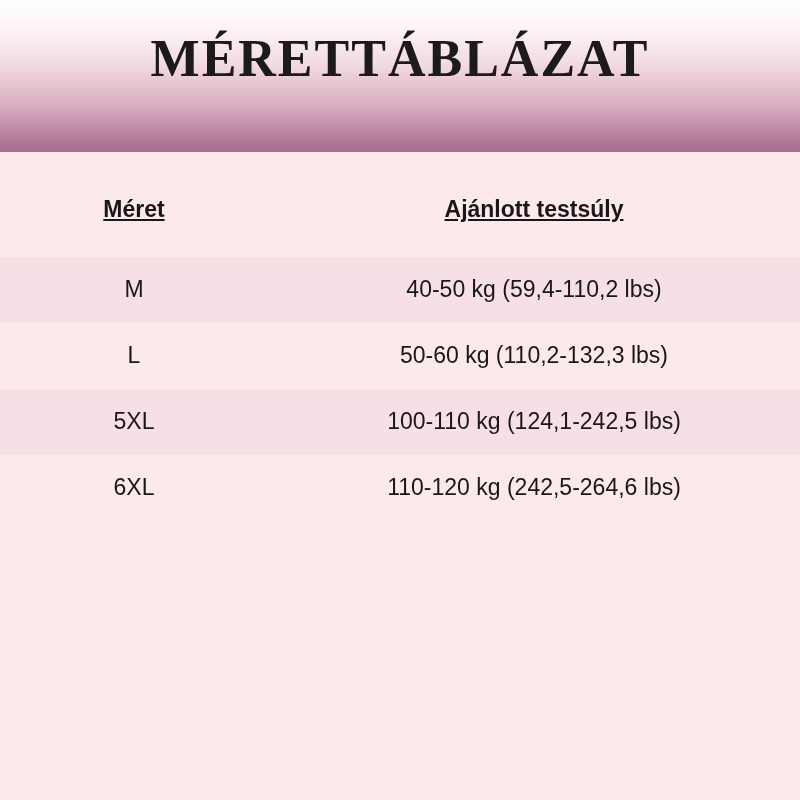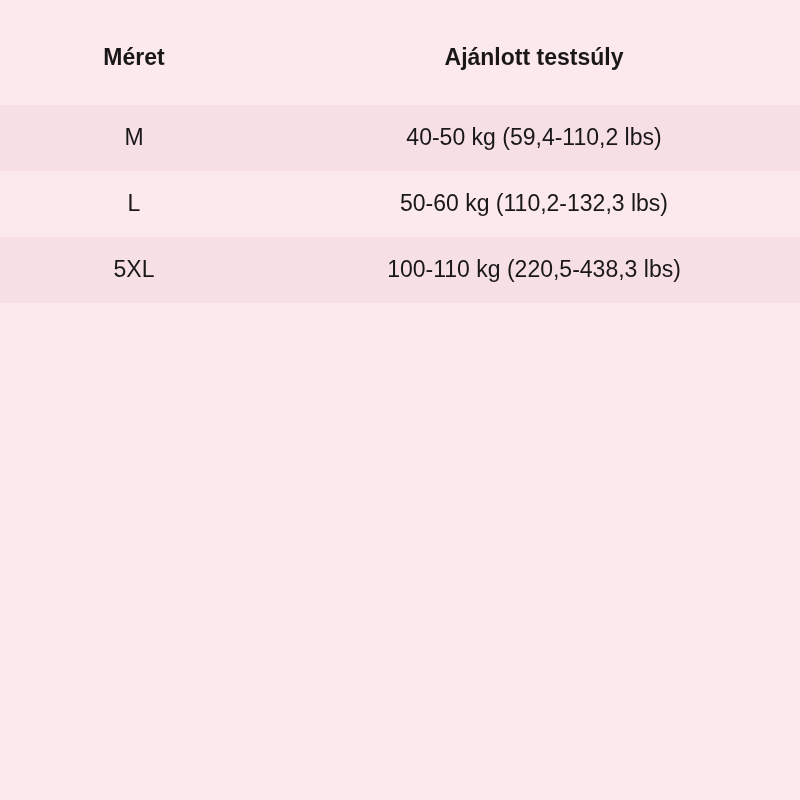--- a/index.html
+++ b/index.html
@@ -71,20 +71,21 @@
 
   table.size-table thead th {
     font-family: "Liberation Sans", sans-serif;
     font-weight: 700;
     font-size: 23px;
     color: #1a1718;
     text-align: center;
     padding: 44px 0 34px 0;
     background: #fbe9ec;
     border: none;
+    text-decoration: underline;
   }
 
   table.size-table tbody td {
     font-family: "Liberation Sans", sans-serif;
     font-weight: 400;
     font-size: 23px;
     color: #1a1718;
     text-align: center;
     padding: 0;
     height: 66px;
@@ -101,20 +102,23 @@
     display: block;
     line-height: 1.2;
     white-space: nowrap;
   }
 </style>
 </head>
 <body>
 
 <div class="page">
 
+  <div class="banner">
+    <div class="banner-title">MÉRETTÁBLÁZAT</div>
+  </div>
 
   <div class="table-wrap">
     <table class="size-table">
       <colgroup>
         <col class="col-size">
         <col class="col-weight">
       </colgroup>
       <thead>
         <tr>
           <th>Méret</th>
@@ -136,20 +140,28 @@
           </td>
           <td>
             <span class="cell-inner">50-60 kg (110,2-132,3 lbs)</span>
           </td>
         </tr>
         <tr class="alt">
           <td>
             <span class="cell-inner">5XL</span>
           </td>
           <td>
-            <span class="cell-inner">100-110 kg (220,5-438,3 lbs)</span>
+            <span class="cell-inner">100-110 kg (124,1-242,5 lbs)</span>
+          </td>
+        </tr>
+        <tr>
+          <td>
+            <span class="cell-inner">6XL</span>
+          </td>
+          <td>
+            <span class="cell-inner">110-120 kg (242,5-264,6 lbs)</span>
           </td>
         </tr>
       </tbody>
     </table>
   </div>
 
 </div>
 
 </body></html>

